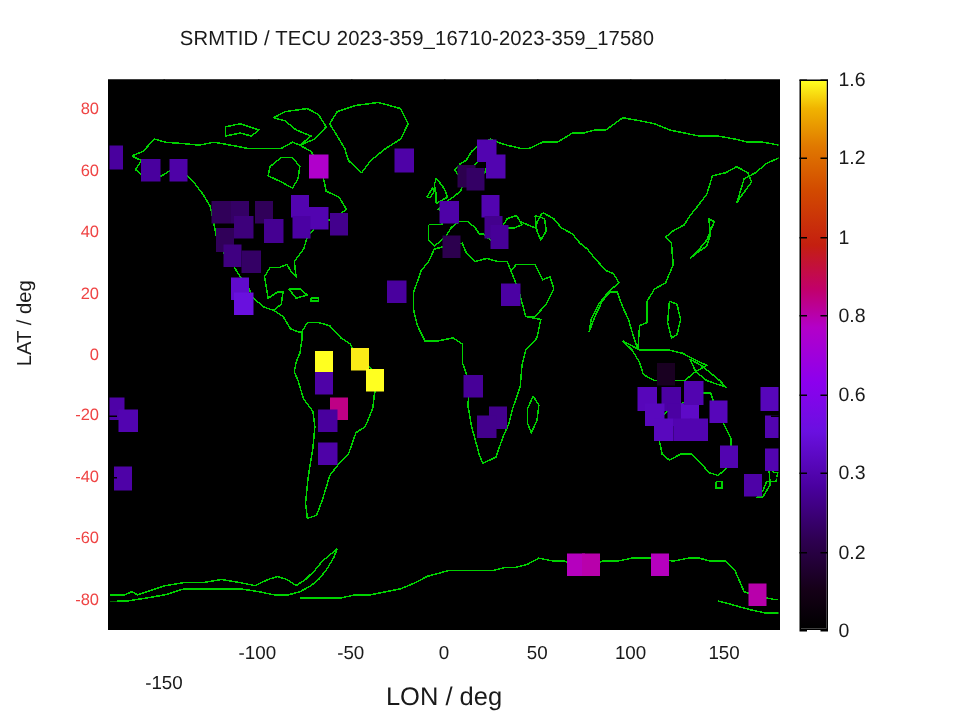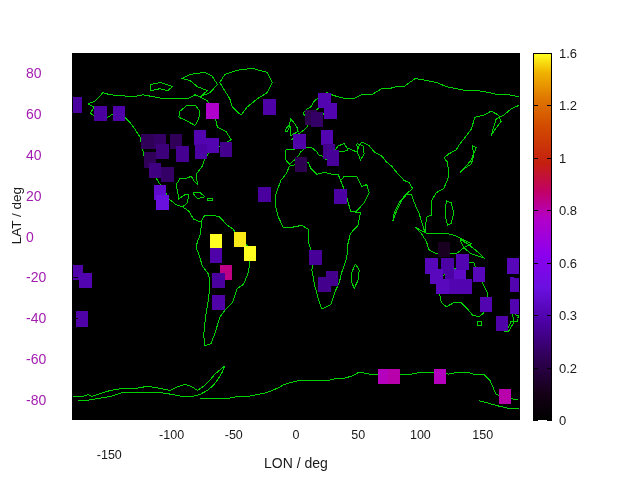--- a/index.html
+++ b/index.html
@@ -27,26 +27,26 @@
   #cells{position:absolute;left:0;top:0;width:448px;height:367px;}
   .cell{position:absolute;}
 
   
   .tick{position:absolute;background:#000;}
   .xtlab{
     position:absolute;font-size:12.5px;color:#1a1a1a;
     text-align:center;transform:translateX(-50%);white-space:nowrap;
   }
   .ytlab{
-    position:absolute;font-size:14px;color:#a21caf;
-    text-align:left;transform:translateY(-50%);white-space:nowrap;
+    position:absolute;font-size:11px;color:#ef4444;
+    text-align:right;transform:translateY(-50%);white-space:nowrap;
   }
   #xlabel{
     position:absolute;left:72px;top:455px;width:448px;
-    text-align:center;font-size:14px;color:#1a1a1a;
+    text-align:center;font-size:17px;color:#1a1a1a;
   }
   #ylabel{
     position:absolute;left:-44px;top:208px;width:120px;
     text-align:center;font-size:13.5px;color:#1a1a1a;
     transform:rotate(-90deg);transform-origin:50% 50%;
   }
 
   
   #cbar{
     position:absolute;left:533px;top:53px;width:19px;height:367px;
@@ -56,20 +56,21 @@
   .cblab{
     position:absolute;left:559px;font-size:13px;color:#1a1a1a;
     transform:translateY(-50%);white-space:nowrap;
   }
 </style>
 </head>
 <body>
 
 <div id="stage">
 
+  <div id="title">SRMTID / TECU 2023-359_16710-2023-359_17580</div>
 
   <div id="plot">
     <svg id="mapsvg" viewBox="0 0 448 367" preserveAspectRatio="none">
         <polyline points="14.9,50.0 21.2,53.0 17.4,59.1 22.4,63.2 27.4,65.2 34.8,63.2 39.8,60.1 49.8,61.2 56.0,67.3 62.2,75.4 67.2,83.6 69.7,95.8 72.2,108.1 77.2,116.2 82.1,122.3 87.1,130.5 92.1,136.6 95.8,144.8 103.3,150.9 109.5,152.9 115.7,157.0 120.7,165.2 125.7,167.2 128.2,167.2" fill="none" stroke="#00d200" stroke-width="1" shape-rendering="crispEdges"></polyline>
         <polyline points="14.9,50.0 22.4,46.9 29.9,38.7 37.3,40.8 49.8,41.8 59.7,42.8 69.7,40.8 80.9,42.8 92.1,44.9 104.5,44.9 114.5,44.9 122.0,40.8 126.9,42.8" fill="none" stroke="#00d200" stroke-width="1" shape-rendering="crispEdges"></polyline>
         <polyline points="105.8,63.2 114.5,67.3 122.0,71.4 125.7,65.2 126.9,57.1 122.0,51.0 114.5,51.0 107.0,57.1 105.8,63.2" fill="none" stroke="#00d200" stroke-width="1" shape-rendering="crispEdges"></polyline>
         <polyline points="126.9,42.8 134.4,46.9 141.9,61.2 144.4,73.4 153.1,77.5 158.0,85.6 149.3,91.8 141.9,93.8 136.9,97.9 131.9,104.0 129.4,112.1 123.2,120.3 124.4,130.5 120.7,126.4 118.2,122.3 113.2,124.4 107.0,124.4 103.3,130.5 105.8,144.8 112.0,140.7 115.7,140.7 114.5,148.8 109.5,152.9" fill="none" stroke="#00d200" stroke-width="1" shape-rendering="crispEdges"></polyline>
         <polyline points="168.0,61.2 159.3,53.0 156.8,44.9 151.8,36.7 146.8,28.5 151.8,20.4 164.3,16.3 179.2,14.3 194.1,18.4 199.1,28.5 194.1,38.7 184.2,44.9 174.2,53.0 168.0,61.2" fill="none" stroke="#00d200" stroke-width="1" shape-rendering="crispEdges"></polyline>
         <polyline points="126.9,42.8 134.4,36.7 124.4,32.6 117.0,26.5 109.5,24.5 117.0,20.4 131.9,18.4 139.4,22.4 144.4,30.6 136.9,38.7 126.9,42.8" fill="none" stroke="#00d200" stroke-width="1" shape-rendering="crispEdges"></polyline>
         <polyline points="77.2,36.7 87.1,34.7 94.6,36.7 99.6,32.6 87.1,28.5 77.2,30.6 77.2,36.7" fill="none" stroke="#00d200" stroke-width="1" shape-rendering="crispEdges"></polyline>

